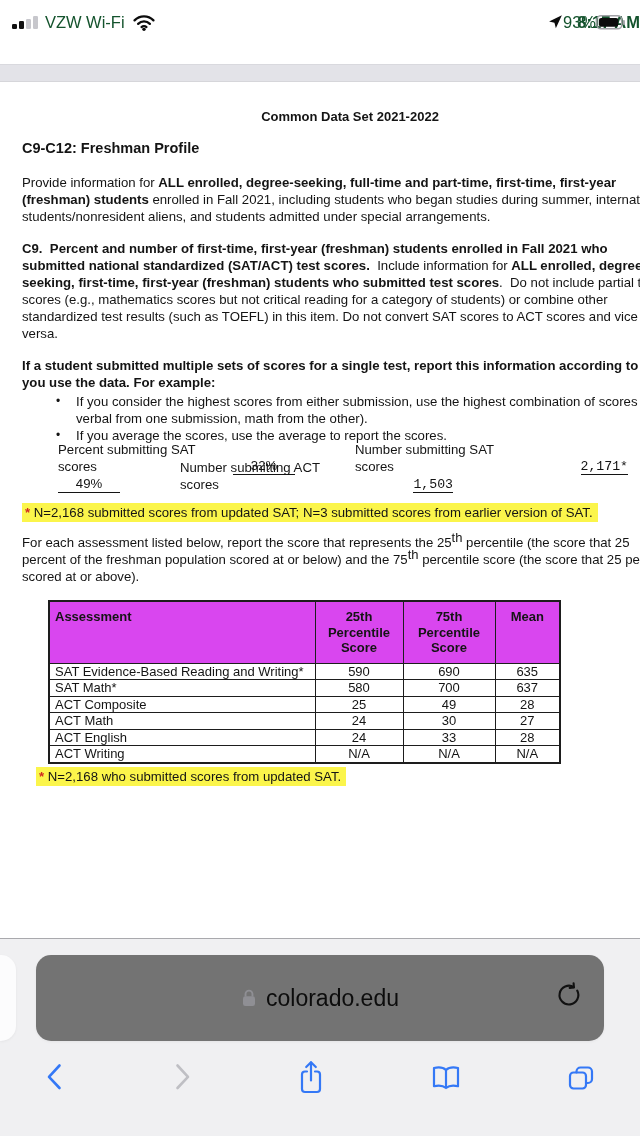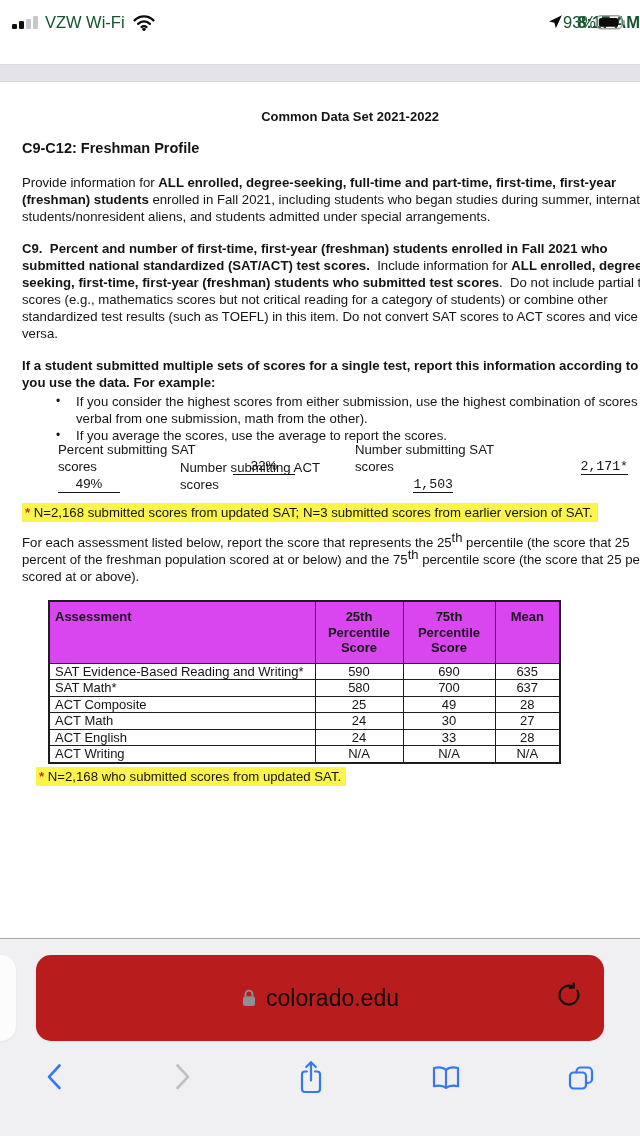--- a/index.html
+++ b/index.html
@@ -49,21 +49,21 @@
   .score-table th { background:#d946ef; font-weight:bold; text-align:center; padding:7px 2px; }
   .score-table th.h-assess { text-align:left; padding-left:5px; }
   .score-table td.c-label { padding-left:5px; }
   .score-table td.c-val { text-align:center; }
   .col-assess { width:266px; } .col-p25 { width:88px; } .col-p75 { width:92px; } .col-mean { width:65px; }
 
   
   .bottom-chrome { position:absolute; left:0; top:938px; width:640px; height:198px; background:#f0f0f2; border-top:1px solid #a9a9ad; }
   .url-row { position:relative; height:102px; }
   .tab-peek { position:absolute; left:0; top:16px; width:16px; height:86px; background:#fcfcfd; border-radius:0 15px 15px 0; box-shadow:0 1px 3px rgba(0,0,0,.05); }
-  .url-card { position:absolute; left:36px; top:16px; width:568px; height:86px; background:#b91c1c; border-radius:15px; box-shadow:0 1px 3px rgba(0,0,0,.05); display:flex; align-items:center; justify-content:center; }
+  .url-card { position:absolute; left:36px; top:16px; width:568px; height:86px; background:#737373; border-radius:15px; box-shadow:0 1px 3px rgba(0,0,0,.05); display:flex; align-items:center; justify-content:center; }
   .url-host { font-size:23px; color:#0c0c0c; margin-left:9px; }
   .refresh-button { position:absolute; right:20px; top:50%; transform:translateY(-50%); background:none; border:none; cursor:pointer; }
   .toolbar { display:flex; justify-content:space-between; align-items:center; padding:0 44px; margin-top:18px; }
   .tb-btn { background:none; border:none; cursor:pointer; display:flex; align-items:center; }
 </style>
 </head>
 <body>
 
 <div class="screen">
 

